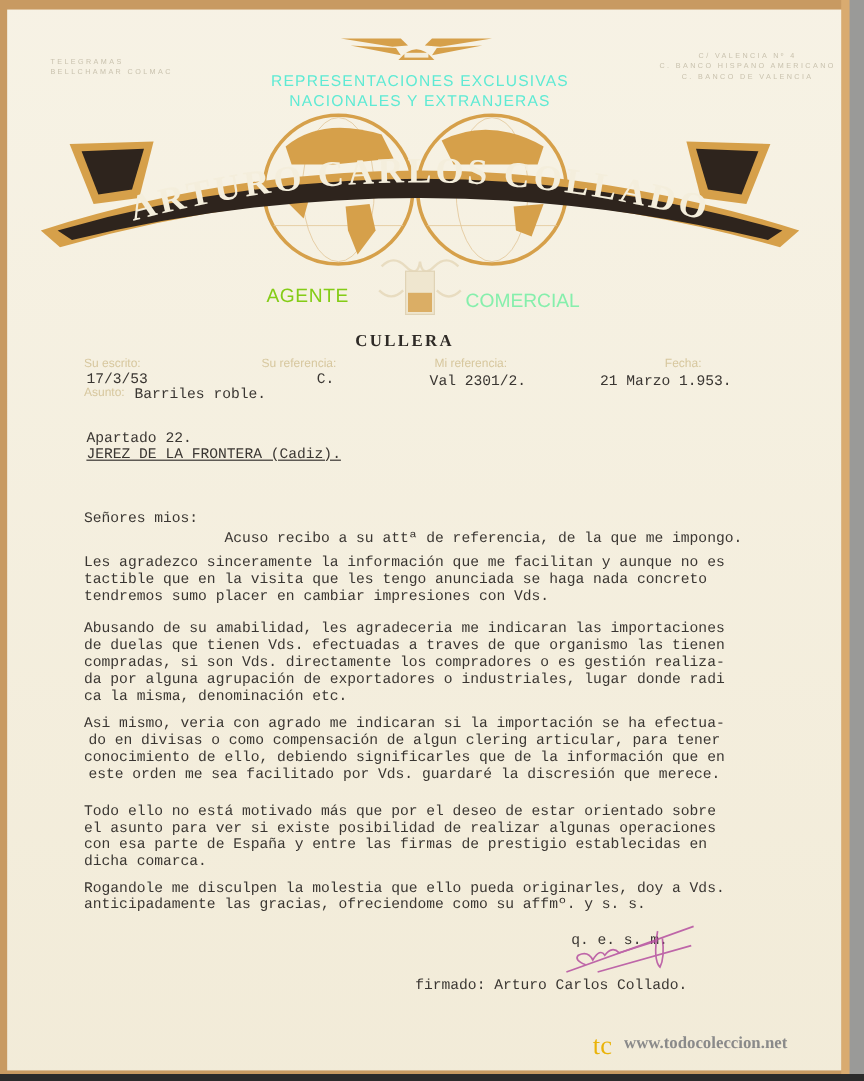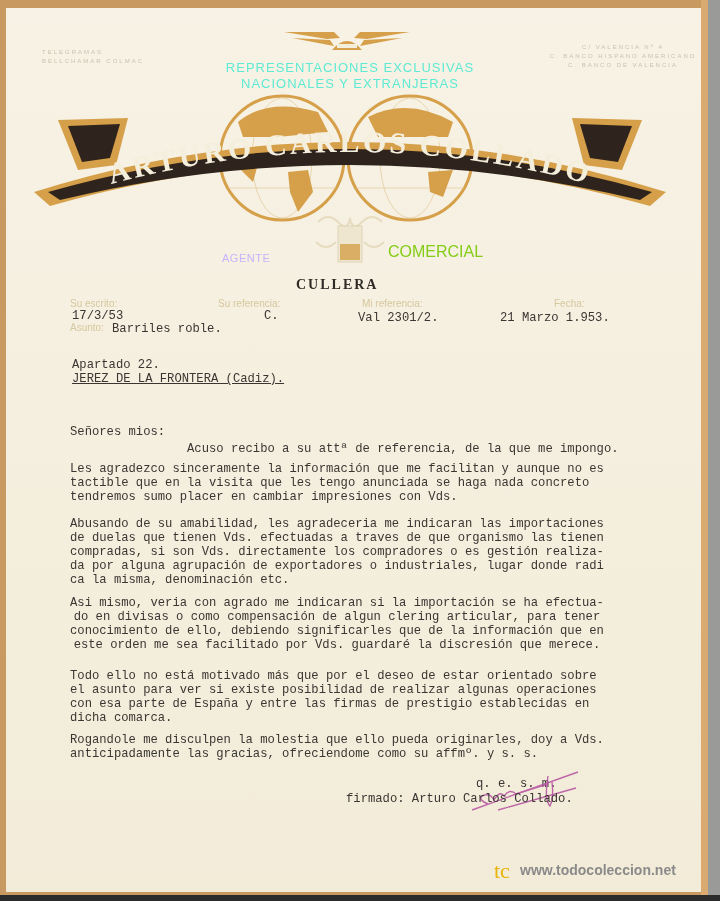--- a/index.html
+++ b/index.html
@@ -14,37 +14,37 @@
   .faint { position:absolute; color:#c9c2ae; font-size:6px; letter-spacing:2px; line-height:9px; font-family:"Liberation Sans", sans-serif; }
   .faint.left { left:42px; top:48px; }
   .faint.right { left:548px; top:43px; text-align:center; width:150px; }
 
   .tagline { position:absolute; left:170px; top:60px; width:360px; text-align:center; color:#5eead4; font-size:13px; letter-spacing:1px; line-height:16px; }
 
   .wings { position:absolute; left:282px; top:28px; }
   .globes { position:absolute; left:218px; top:92px; }
   .banner { position:absolute; left:30px; top:110px; }
 
-  .agente { position:absolute; left:222px; top:252px; color:#c4b5fd; font-size:11px; letter-spacing:0.5px; }
-  .comercial { position:absolute; left:388px; top:243px; color:#84cc16; font-size:16px; }
+  .agente { position:absolute; left:222px; top:239px; color:#84cc16; font-size:16px; letter-spacing:0.5px; }
+  .comercial { position:absolute; left:388px; top:243px; color:#86efac; font-size:16px; }
   .emblem { position:absolute; left:308px; top:212px; }
   .cullera { position:absolute; left:296px; top:277px; color:#2f2b27; font-size:14px; font-weight:bold; letter-spacing:2px; font-family:"Liberation Serif", serif; }
 
   .mono { font-family:"Liberation Mono", monospace; color:#3a3632; font-size:12.2px; }
   .field-label { position:absolute; color:#d7c79e; font-size:10px; font-family:"Liberation Sans", sans-serif; }
   .field-val { position:absolute; }
 
   .addr { position:absolute; left:72px; top:358px; line-height:14px; }
   .addr .u { text-decoration:underline; }
 
   .body-text { position:absolute; left:70px; line-height:14px; white-space:pre;margin-top:15px; }
 
   .signature { position:absolute; left:468px; top:770px; }
-  .firmado { position:absolute; left:346px; top:792px; }
-  .watermark { position:absolute; left:492px; top:862px; color:#8a8a8a; font-size:14px; font-weight:bold; }
+  .firmado { position:absolute; left:346px; top:814px; }
+  .watermark { position:absolute; left:492px; top:862px; color:#8a8a8a; font-size:14px; font-weight:bold;font-family:Liberation Serif, serif; }
   .wm-logo { position:absolute; left:494px; top:858px; color:#eab308; font-size:22px; font-family:"Liberation Serif", serif; }
 </style>
 </head>
 <body>
 
 <div class="frame"></div>
 <div class="right-strip"></div>
 <div class="right-edge"></div>
 <div class="bottom-edge"></div>
 

